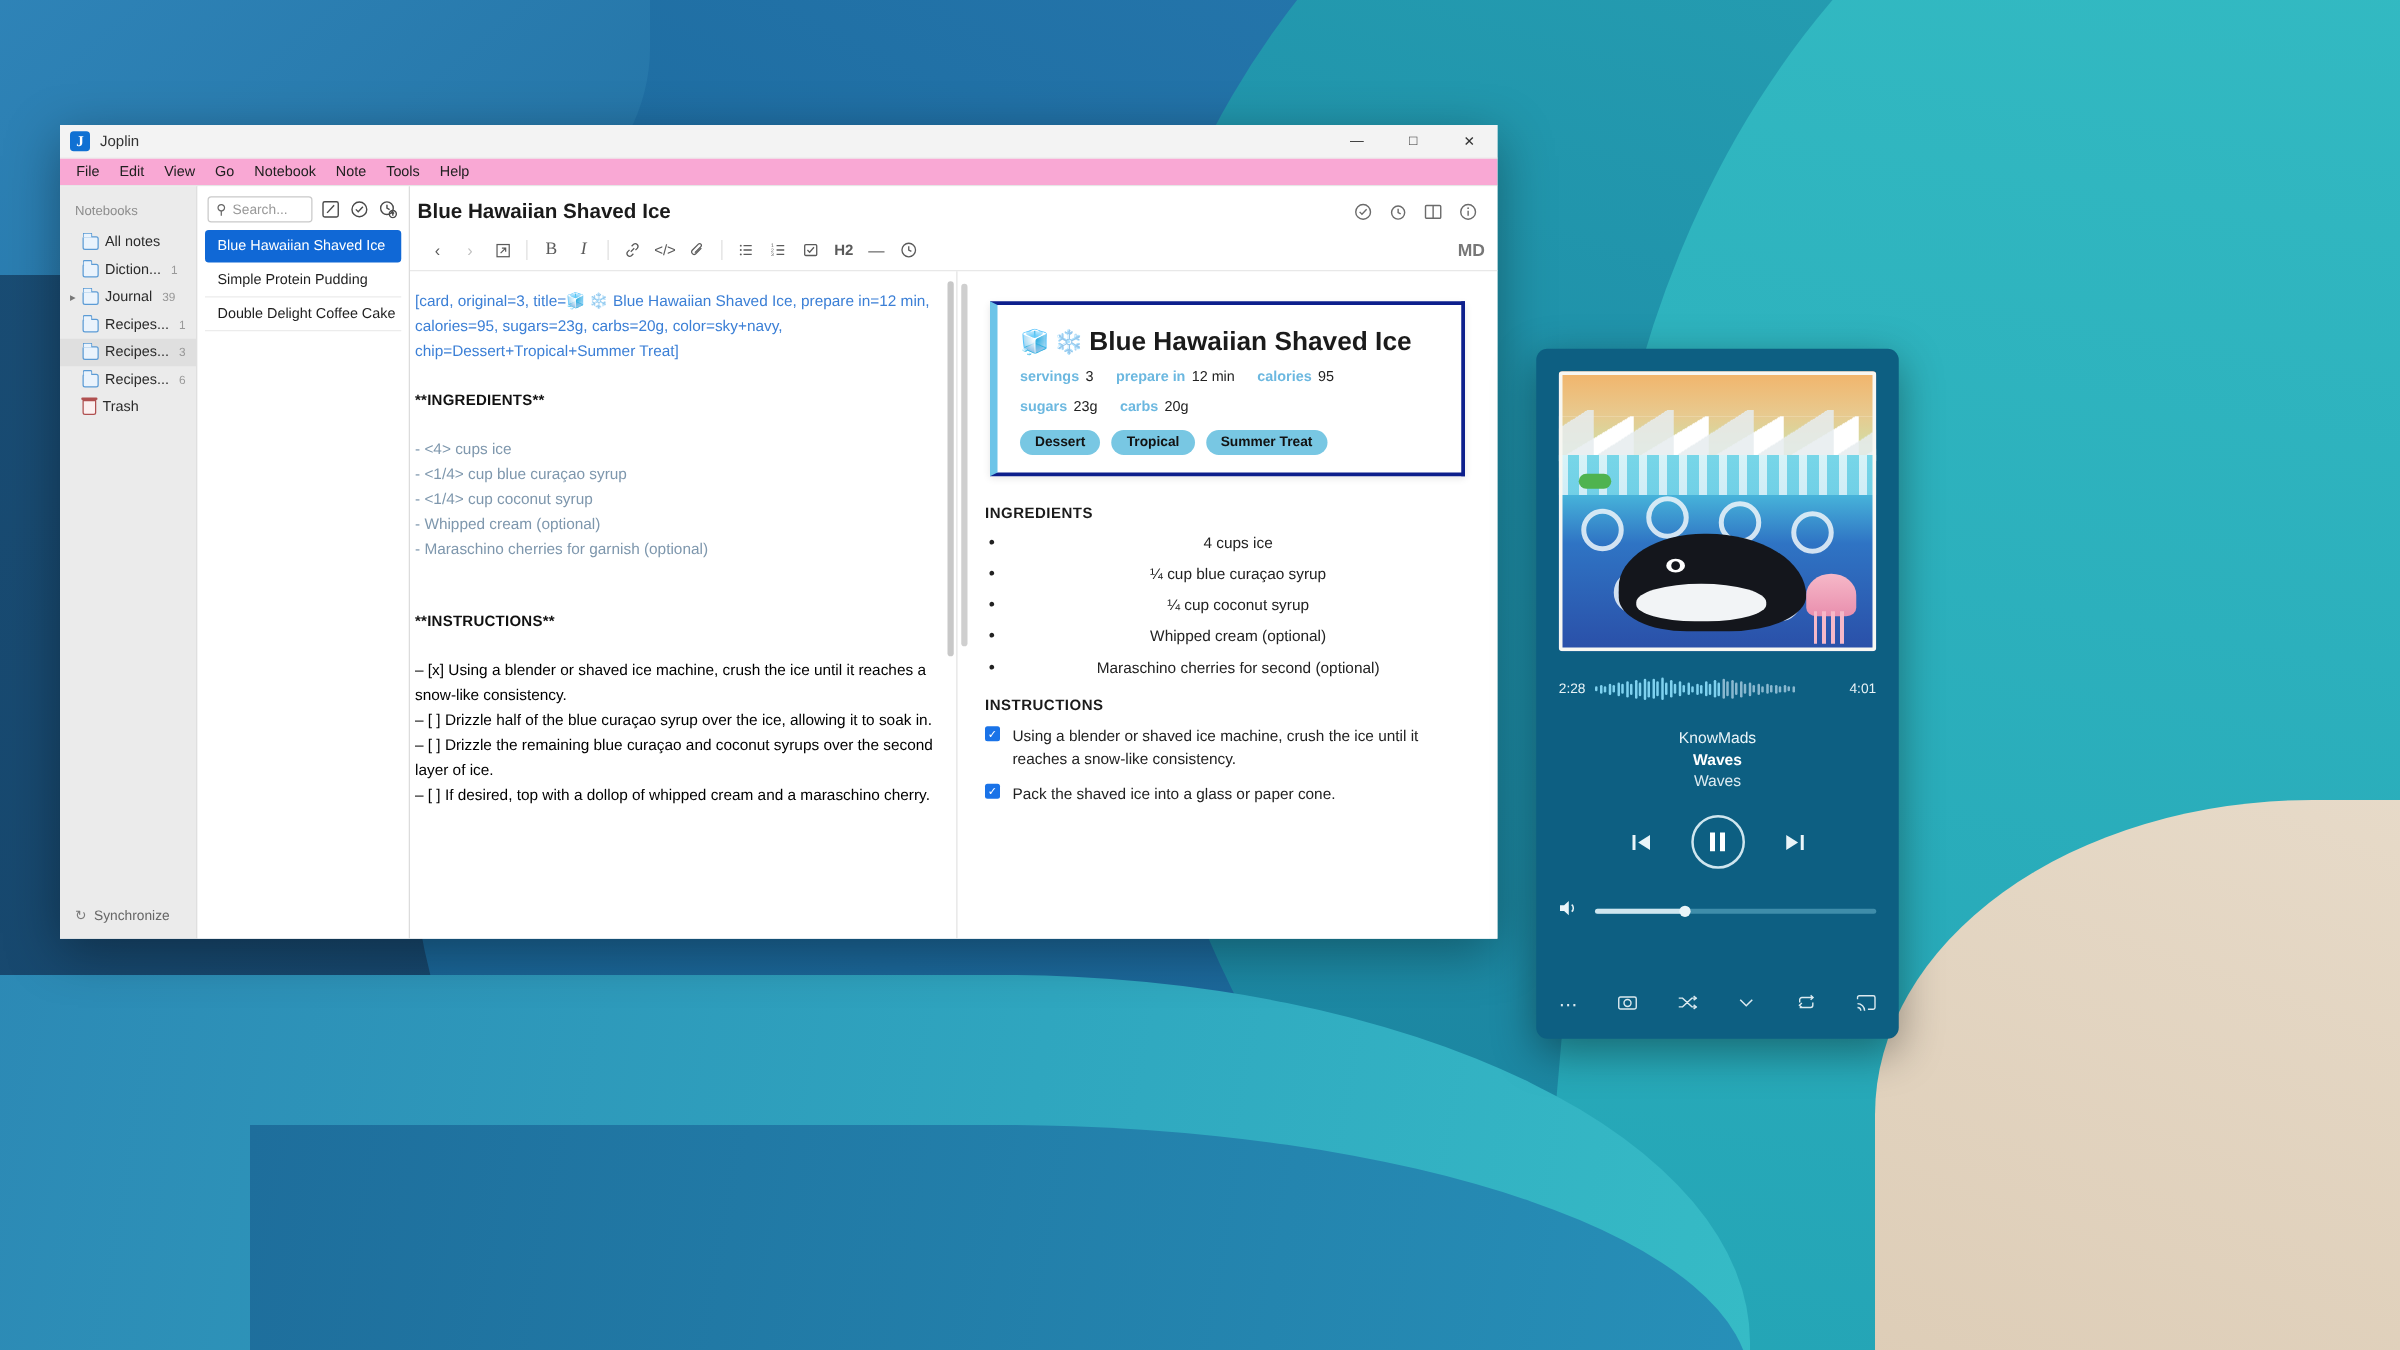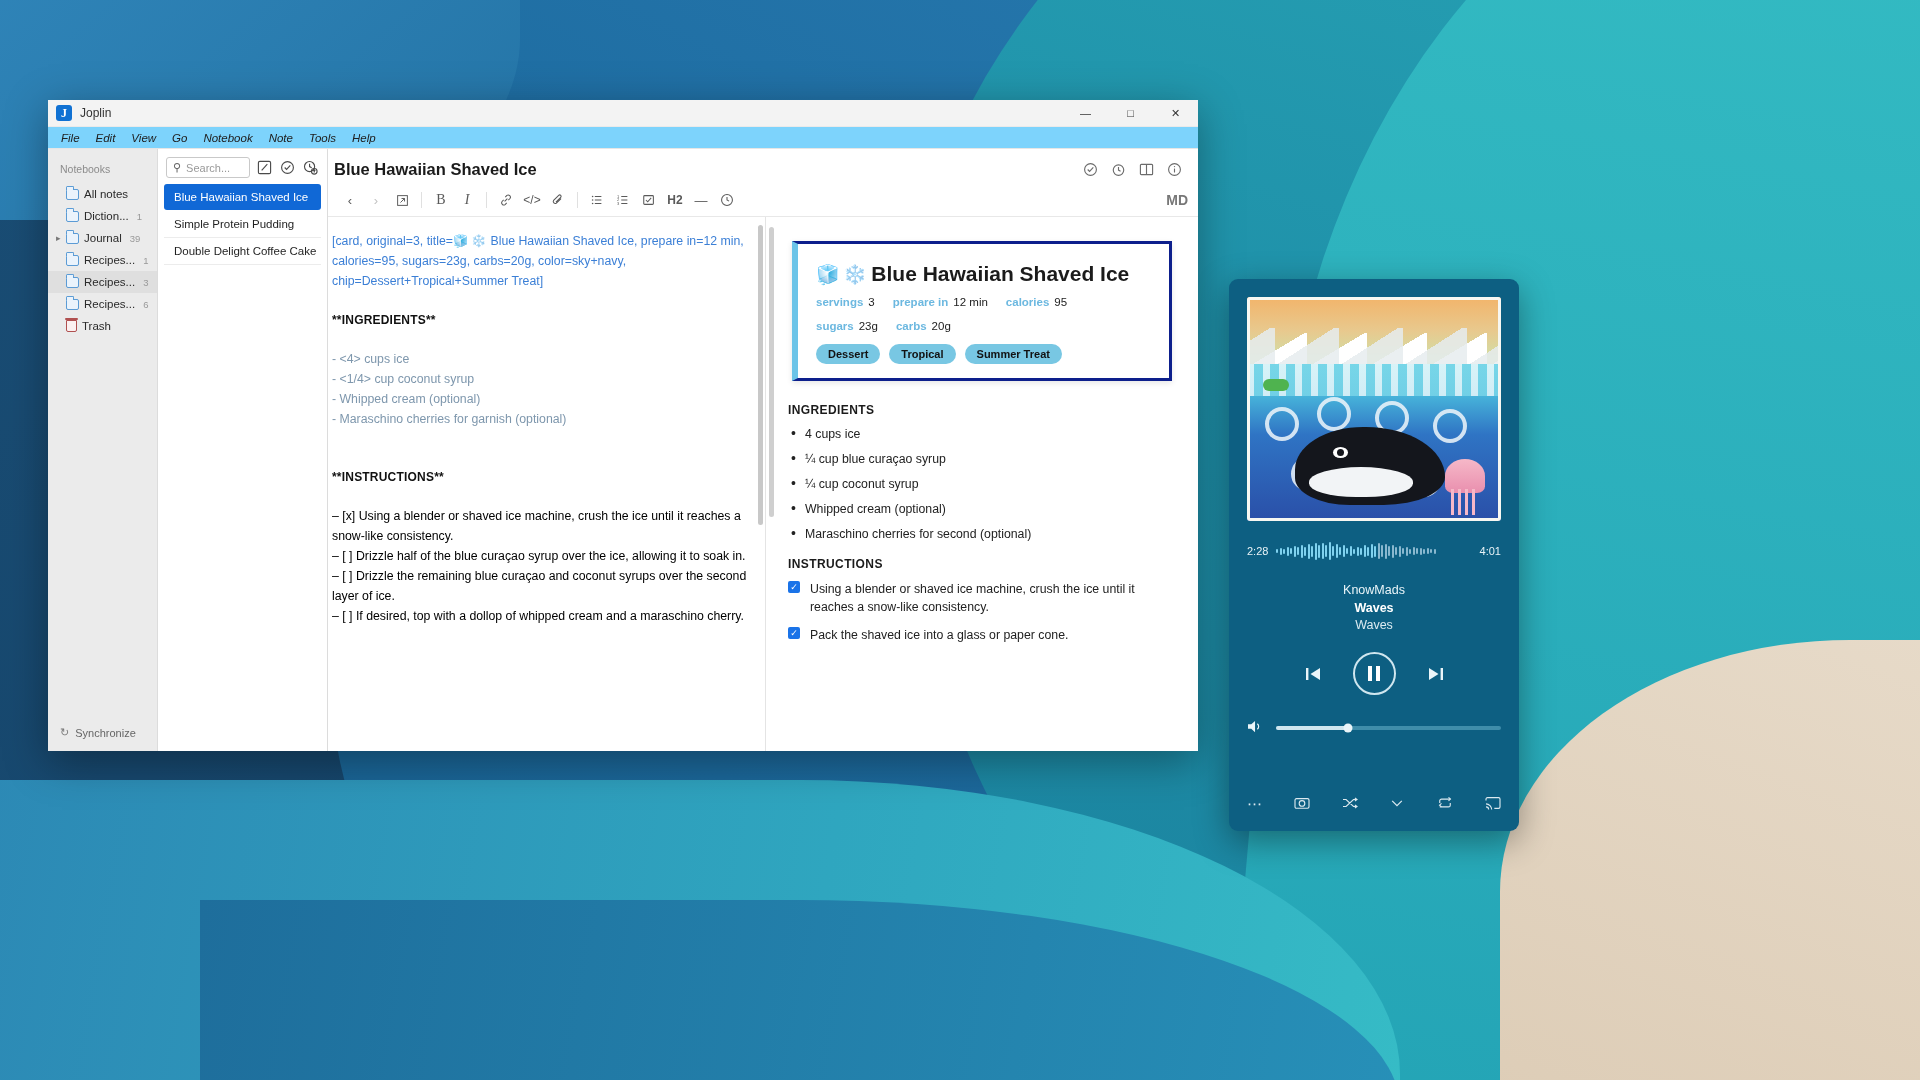--- a/index.html
+++ b/index.html
@@ -55,22 +55,22 @@
     align-items: center; justify-content: center; font-family: "Liberation Serif", serif;
   }
   .tb-title { font-size: 12px; color: #333; }
   .tb-spacer { flex: 1; }
   .tb-btn {
     width: 45px; height: 27px; display: flex; align-items: center;
     justify-content: center; color: #333; font-size: 11px;
   }
 
   .menubar {
-    height: 22px; background: #7dd3fc; display: flex; align-items: center;
-    padding-left: 6px; gap: 2px; flex: none; border-bottom: 1px solid #e6e6e6; font-style: italic;
+    height: 22px; background: #f9a8d4; display: flex; align-items: center;
+    padding-left: 6px; gap: 2px; flex: none; border-bottom: 1px solid #e6e6e6;
   }
   .menu-item { font-size: 11.5px; color: #202020; padding: 2px 7px; border-radius: 3px; }
 
   .body-row { flex: 1; display: flex; min-height: 0; }
 
   
   .sidebar {
     width: 110px; background: #ebebeb; border-right: 1px solid #dcdcdc;
     display: flex; flex-direction: column; flex: none;
   }
@@ -198,21 +198,21 @@
   .rc-stat { font-size: 11.5px; white-space: nowrap; }
   .rc-key { color: #6cb8e0; font-weight: bold; }
   .rc-val { color: #222; margin-left: 5px; }
   .rc-chips { display: flex; gap: 9px; flex-wrap: wrap; }
   .rc-chip {
     background: #78c7e3; color: #121212; font-size: 11px; font-weight: bold;
     padding: 4px 12px; border-radius: 11px;
   }
   .rn-h { font-size: 12px; font-weight: bold; letter-spacing: .4px; color: #1b1b1b;
     margin: 6px 0 9px 0; }
-  .rn-ul { list-style: none; margin: 0 0 14px 0; }
+  .rn-ul { list-style: none; margin: 0 0 14px 0; text-align: center; }
   .rn-ul li { position: relative; padding-left: 17px; margin-bottom: 8px;
     font-size: 12.3px; color: #222; line-height: 17px; }
   .rn-ul li::before { content: "•"; position: absolute; left: 3px; top: -1px;
     font-size: 14px; color: #222; }
   .rn-tasks { list-style: none; margin: 0; }
   .rn-tasks li { position: relative; padding-left: 22px; margin-bottom: 10px;
     font-size: 12.3px; color: #222; line-height: 18px; }
   .rn-cb {
     position: absolute; left: 0; top: 1px; width: 12px; height: 12px;
     border-radius: 2px; background: #1a73e8; color: #fff; font-size: 9px;
@@ -517,20 +517,21 @@
 
         <div class="panes">
 
           <div class="pane-md">
             <div class="md-scroll"></div>
             <div class="md-line md-para">[card, original=3, title=🧊 ❄️ Blue Hawaiian Shaved Ice, prepare in=12 min, calories=95, sugars=23g, carbs=20g, color=sky+navy, chip=Dessert+Tropical+Summer Treat]</div>
             <div class="md-gap"></div>
             <div class="md-bold">**INGREDIENTS**</div>
             <div class="md-gap"></div>
             <div class="md-gray">- &lt;4&gt; cups ice</div>
+            <div class="md-gray">- &lt;1/4&gt; cup blue curaçao syrup</div>
             <div class="md-gray">- &lt;1/4&gt; cup coconut syrup</div>
             <div class="md-gray">- Whipped cream (optional)</div>
             <div class="md-gray">- Maraschino cherries for garnish (optional)</div>
             <div class="md-gap"></div>
             <div class="md-gap"></div>
             <div class="md-bold">**INSTRUCTIONS**</div>
             <div class="md-gap"></div>
             <div class="md-chk">–  [x]  Using a blender or shaved ice machine, crush the ice until it reaches a snow-like consistency.</div>
             <div class="md-chk">–  [ ]  Drizzle half of the blue curaçao syrup over the ice, allowing it to soak in.</div>
             <div class="md-chk">–  [ ]  Drizzle the remaining blue curaçao and coconut syrups over the second layer of ice.</div>

